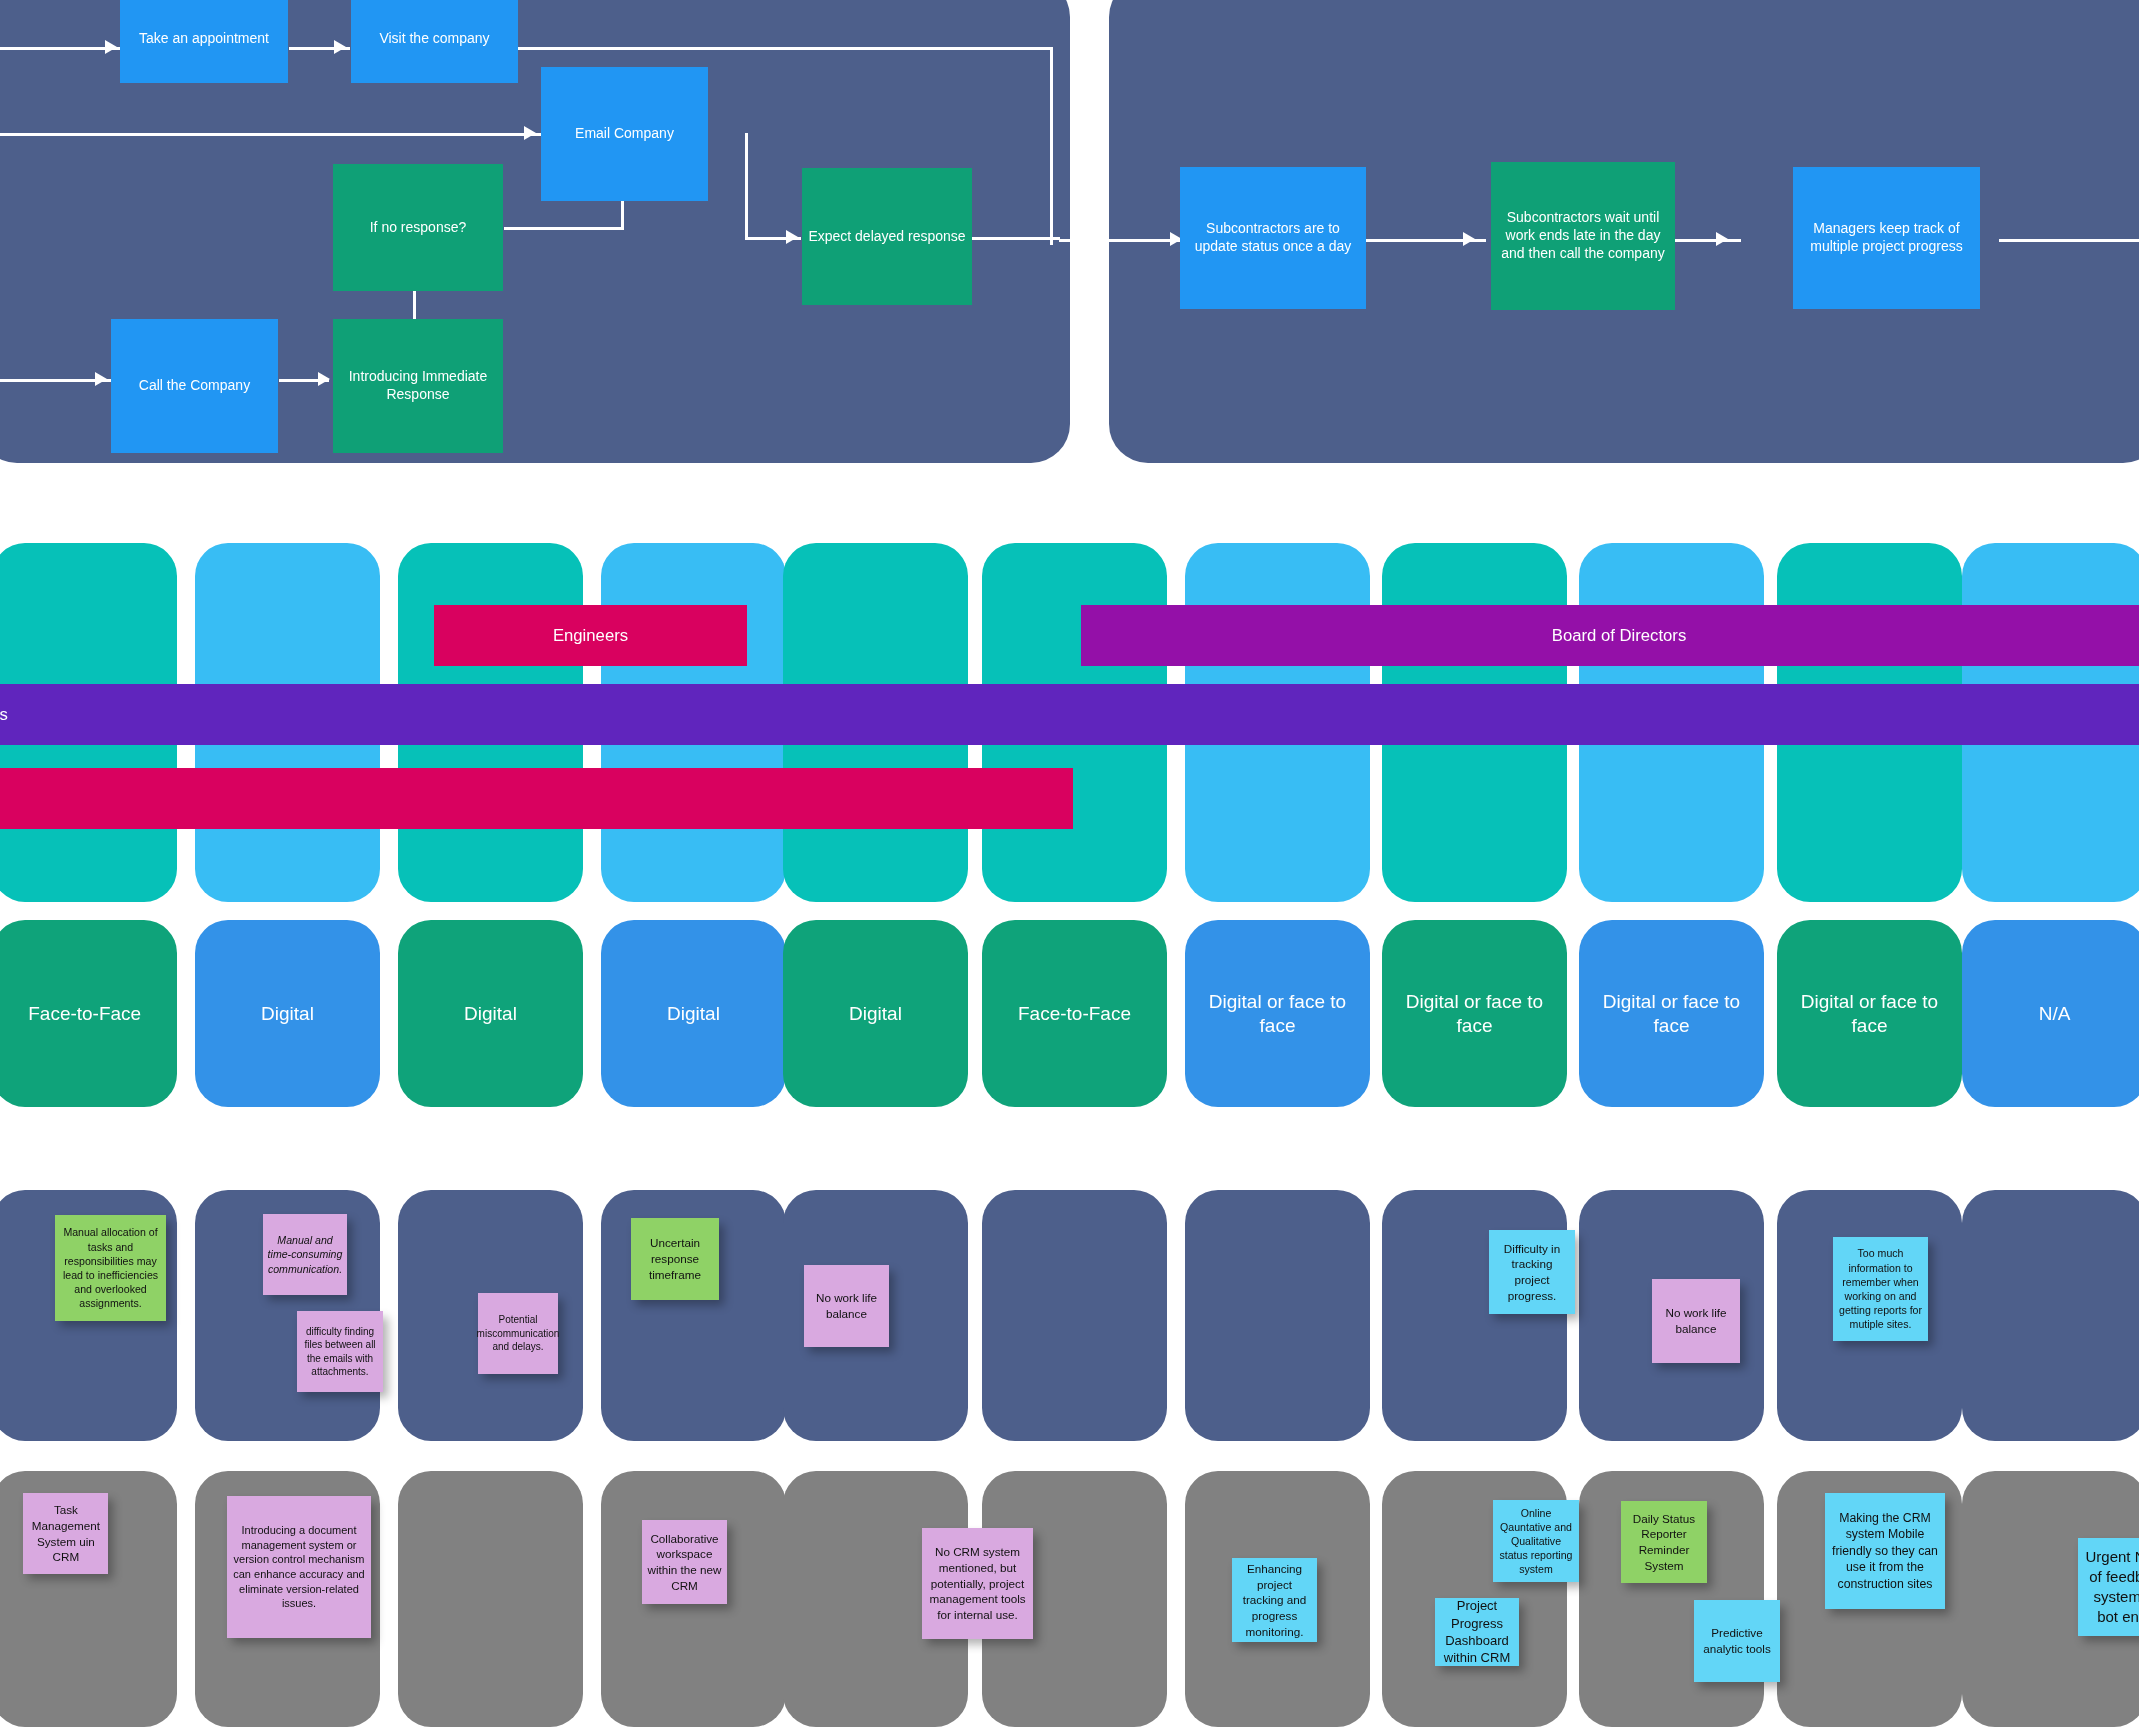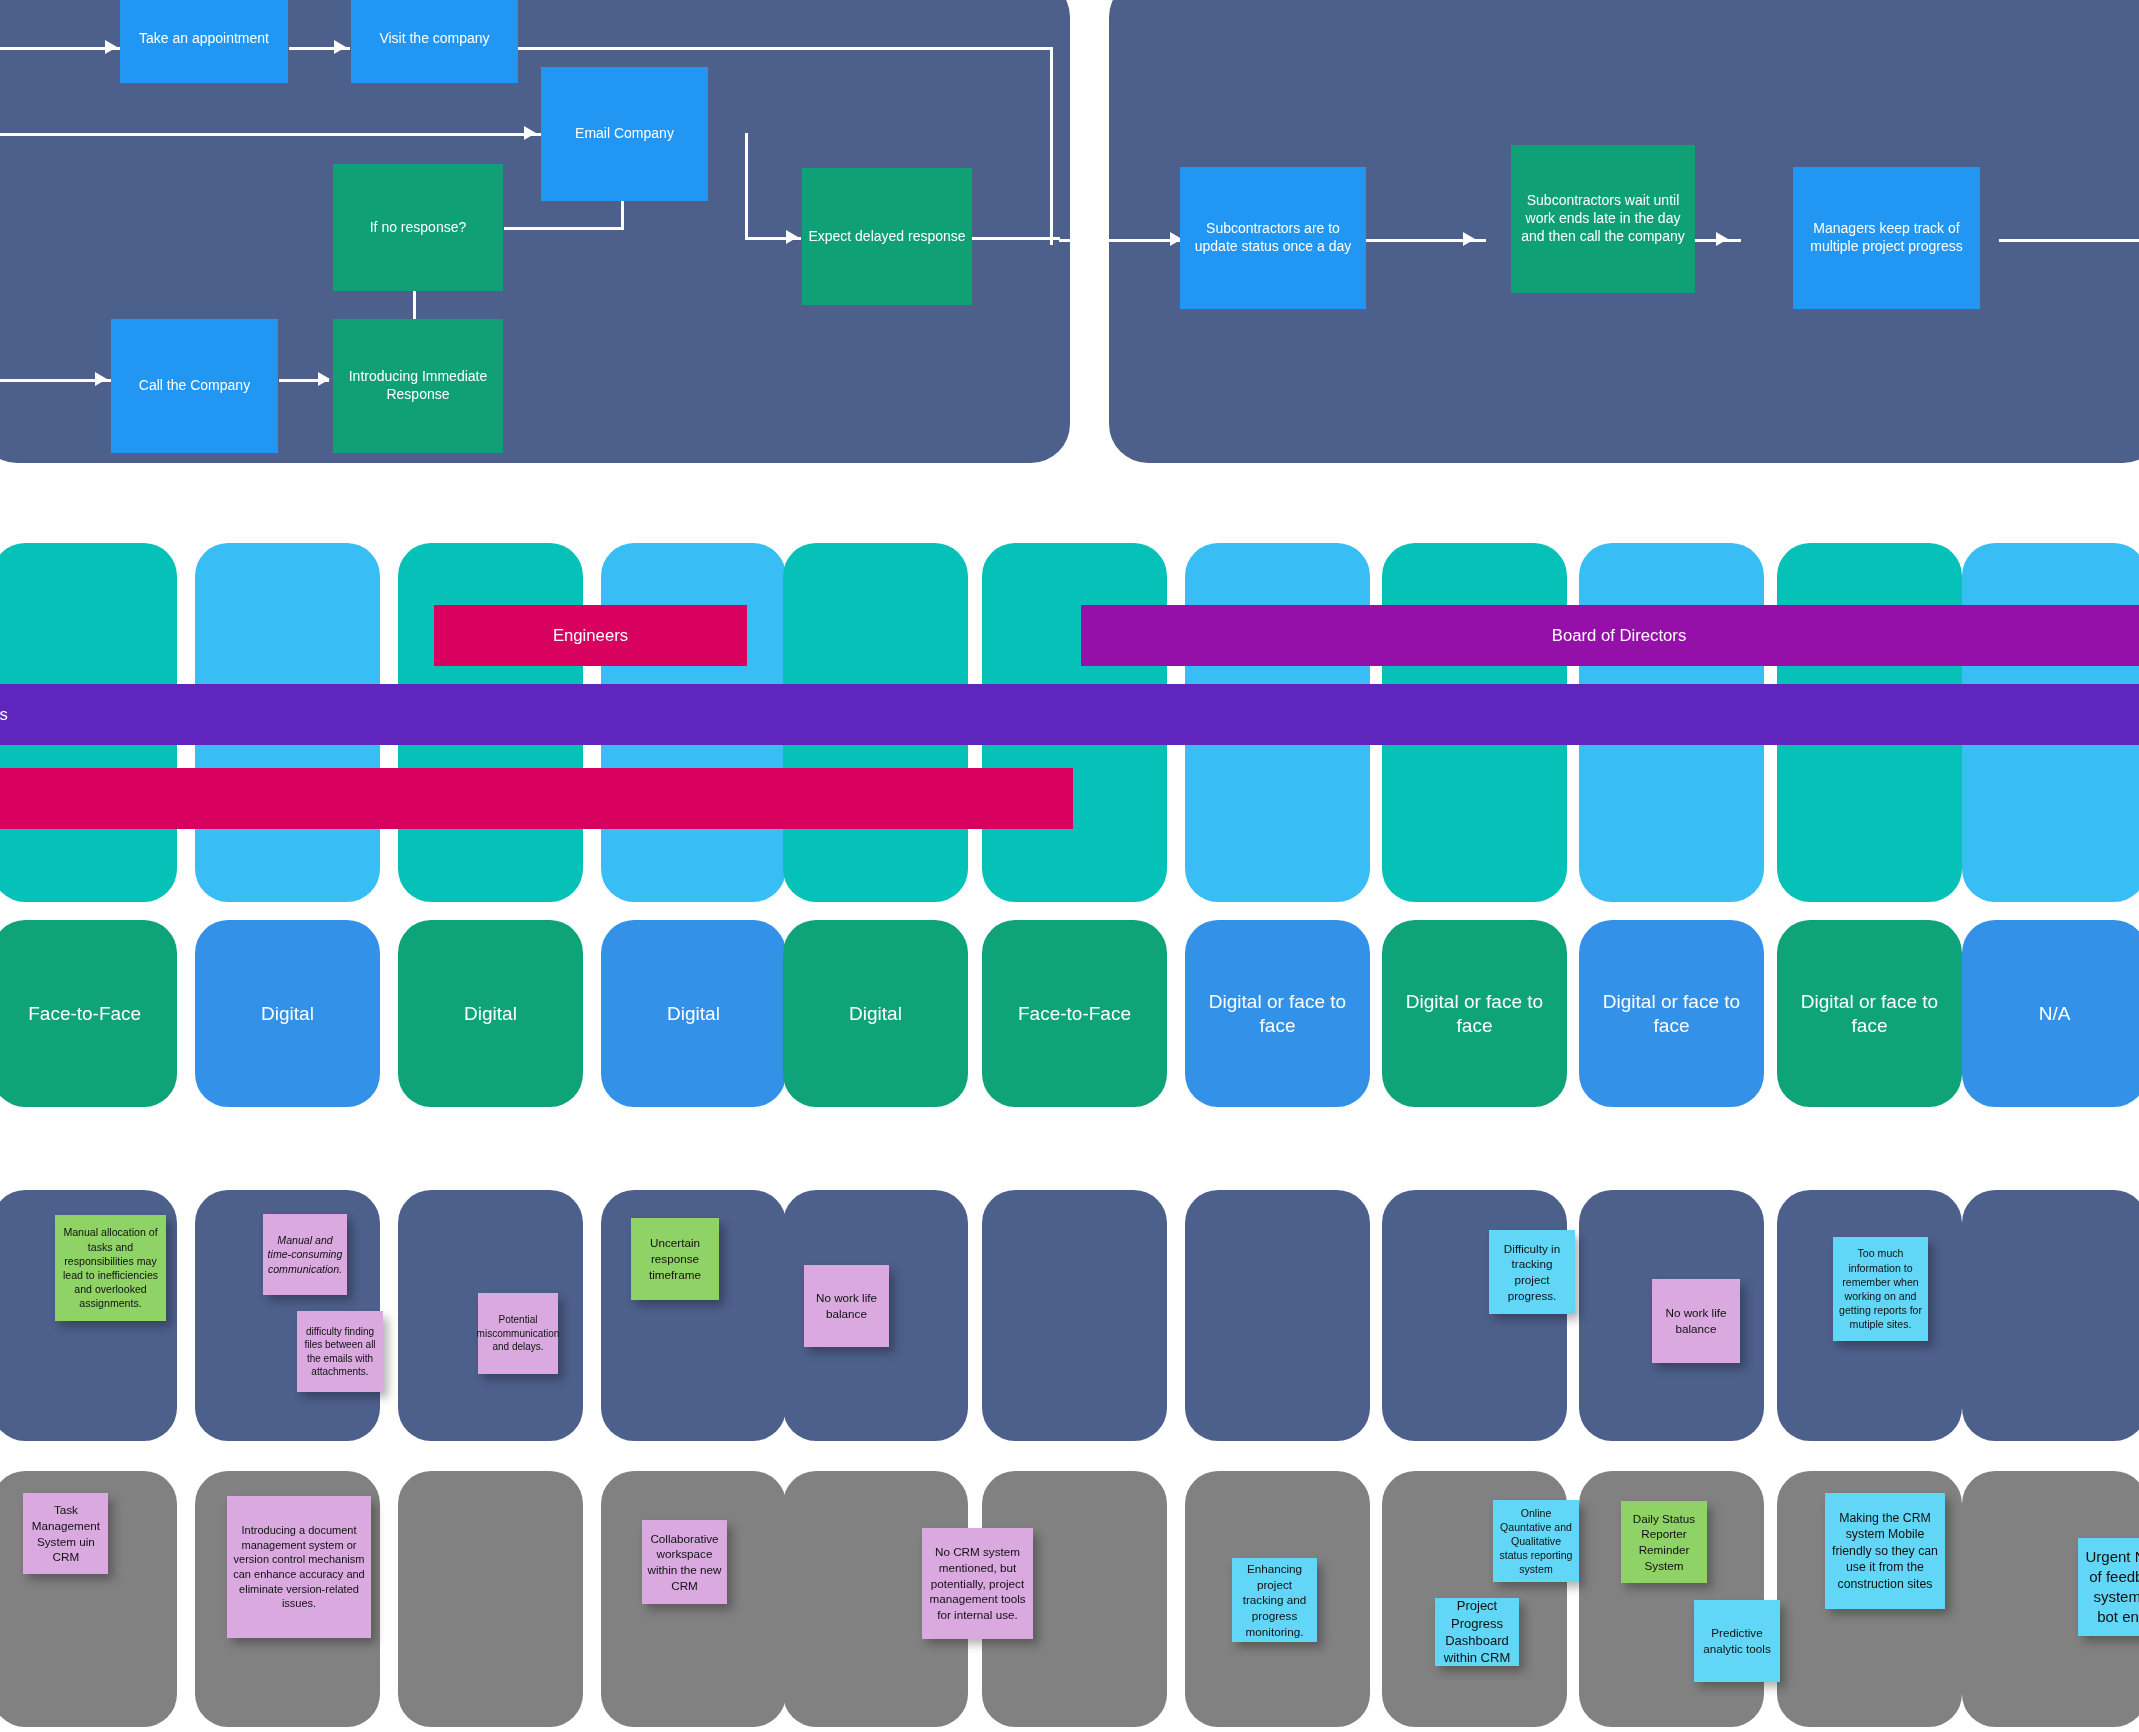--- a/index.html
+++ b/index.html
@@ -105,21 +105,21 @@
 
 <div class="abs ln ln-h" style="left:1059px;top:239px;width:134px;"></div>
 <div class="abs arw arw-r" style="left:1170px;top:232px;"></div>
 <div class="abs ln ln-h" style="left:1366px;top:239px;width:120px;"></div>
 <div class="abs arw arw-r" style="left:1463px;top:232px;"></div>
 <div class="abs ln ln-h" style="left:1621px;top:239px;width:120px;"></div>
 <div class="abs arw arw-r" style="left:1716px;top:232px;"></div>
 <div class="abs ln ln-h" style="left:1999px;top:239px;width:140px;"></div>
 
 <div class="fc-box fc-blue" style="left:1180px;top:167px;width:186px;height:142px;">Subcontractors are to update status once a day</div>
-<div class="fc-box fc-green" style="left:1491px;top:145px;width:184px;height:148px;margin-left:20px;">Subcontractors wait until work ends late in the day and then call the company</div>
+<div class="fc-box fc-green" style="left:1491px;top:162px;width:184px;height:148px;">Subcontractors wait until work ends late in the day and then call the company</div>
 <div class="fc-box fc-blue" style="left:1793px;top:167px;width:187px;height:142px;">Managers keep track of multiple project progress</div>
 
 <div class="col-band band-teal" style="left:-7.8px;top:543px;width:185px;height:359px;"></div>
 <div class="col-band band-skyblue" style="left:195px;top:543px;width:185px;height:359px;"></div>
 <div class="col-band band-teal" style="left:398px;top:543px;width:185px;height:359px;"></div>
 <div class="col-band band-skyblue" style="left:601px;top:543px;width:185px;height:359px;"></div>
 <div class="col-band band-teal" style="left:783px;top:543px;width:185px;height:359px;"></div>
 <div class="col-band band-teal" style="left:982px;top:543px;width:185px;height:359px;"></div>
 <div class="col-band band-skyblue" style="left:1185px;top:543px;width:185px;height:359px;"></div>
 <div class="col-band band-teal" style="left:1382px;top:543px;width:185px;height:359px;"></div>

